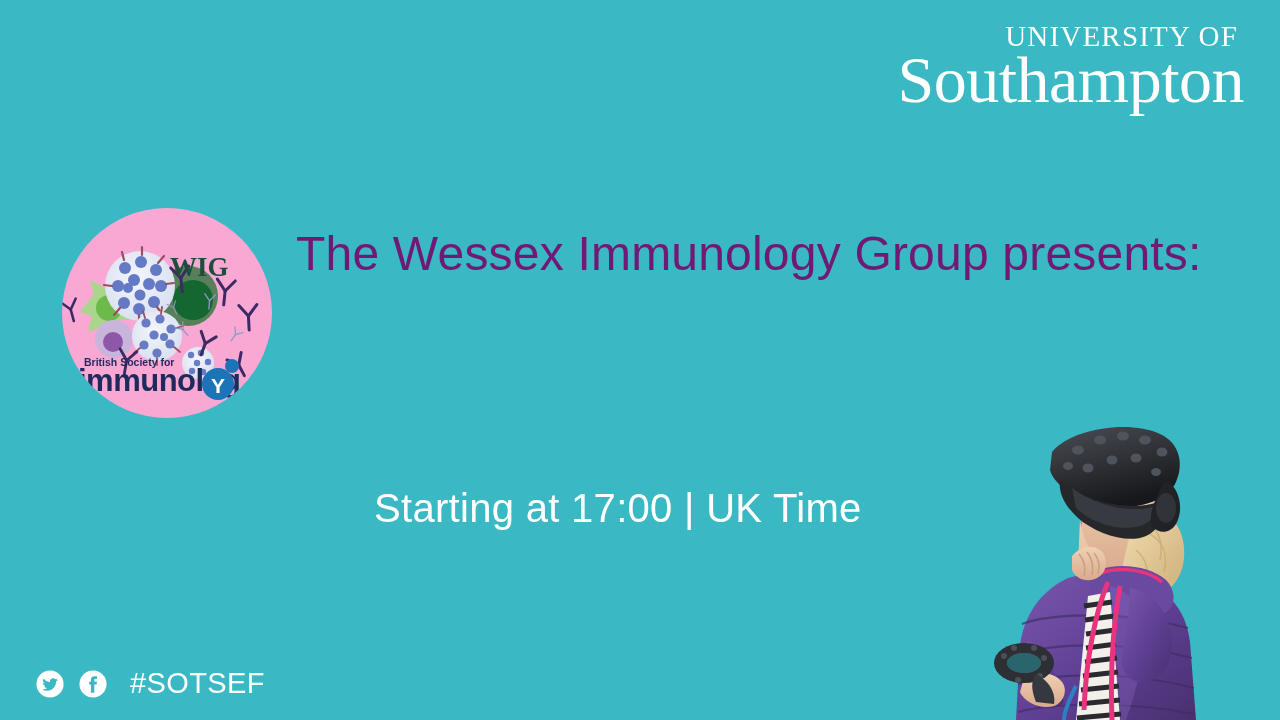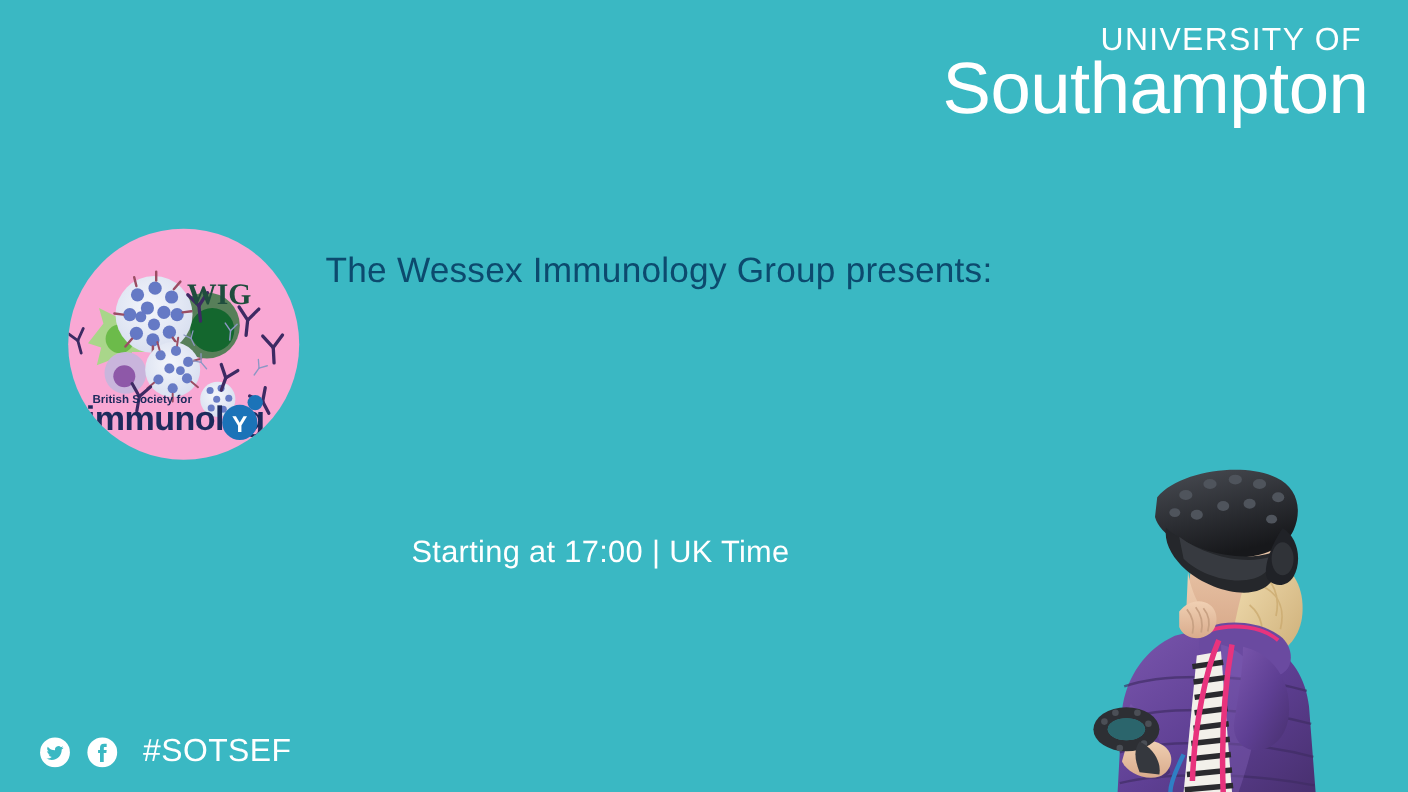--- a/index.html
+++ b/index.html
@@ -10,21 +10,21 @@
     font-family:"Liberation Sans", sans-serif;
     position:relative;
   }
 
   
   #uni-logo {
     position:absolute;
     top:22px; right:36px;
     text-align:right;
     color:#ffffff;
-    font-family:Liberation Sans, sans-serif;
+    font-family:Liberation Serif, serif;
     line-height:1;
   }
   #uni-logo .uni-line {
     font-size:29px;
     letter-spacing:1.2px;
     display:block;
     margin-right:6px;
     margin-bottom:-4px;
   }
   #uni-logo .soton-line {
@@ -44,22 +44,22 @@
   }
   #bsi-logo svg { display:block; width:210px; height:210px; }
 
   
   #text-block {
     position:absolute;
     left:296px; top:228px;
     width:950px;
   }
   #presents-line {
-    color:#0c4a6e;
-    font-size:32px;
+    color:#701a75;
+    font-size:48px;
     font-weight:400;
     line-height:1.08;
     letter-spacing:0.2px;
     white-space:nowrap;
   }
   #talk-title {
     color:#14617e;
     font-size:59px;
     font-weight:700;
     line-height:1.13;
@@ -67,21 +67,21 @@
     letter-spacing:-0.4px;
     margin-top:2px;
     width:945px;
   }
   #talk-title .title-line { display:block; white-space:nowrap; }
 
   #start-time {
     position:absolute;
     left:374px; top:486px;
     color:#ffffff;
-    font-size:28px;
+    font-size:40px;
     font-weight:400;
     letter-spacing:0.3px;
     white-space:nowrap;
   }
 
   
   #social-footer {
     position:absolute;
     left:36px; bottom:20px;
     display:flex;

